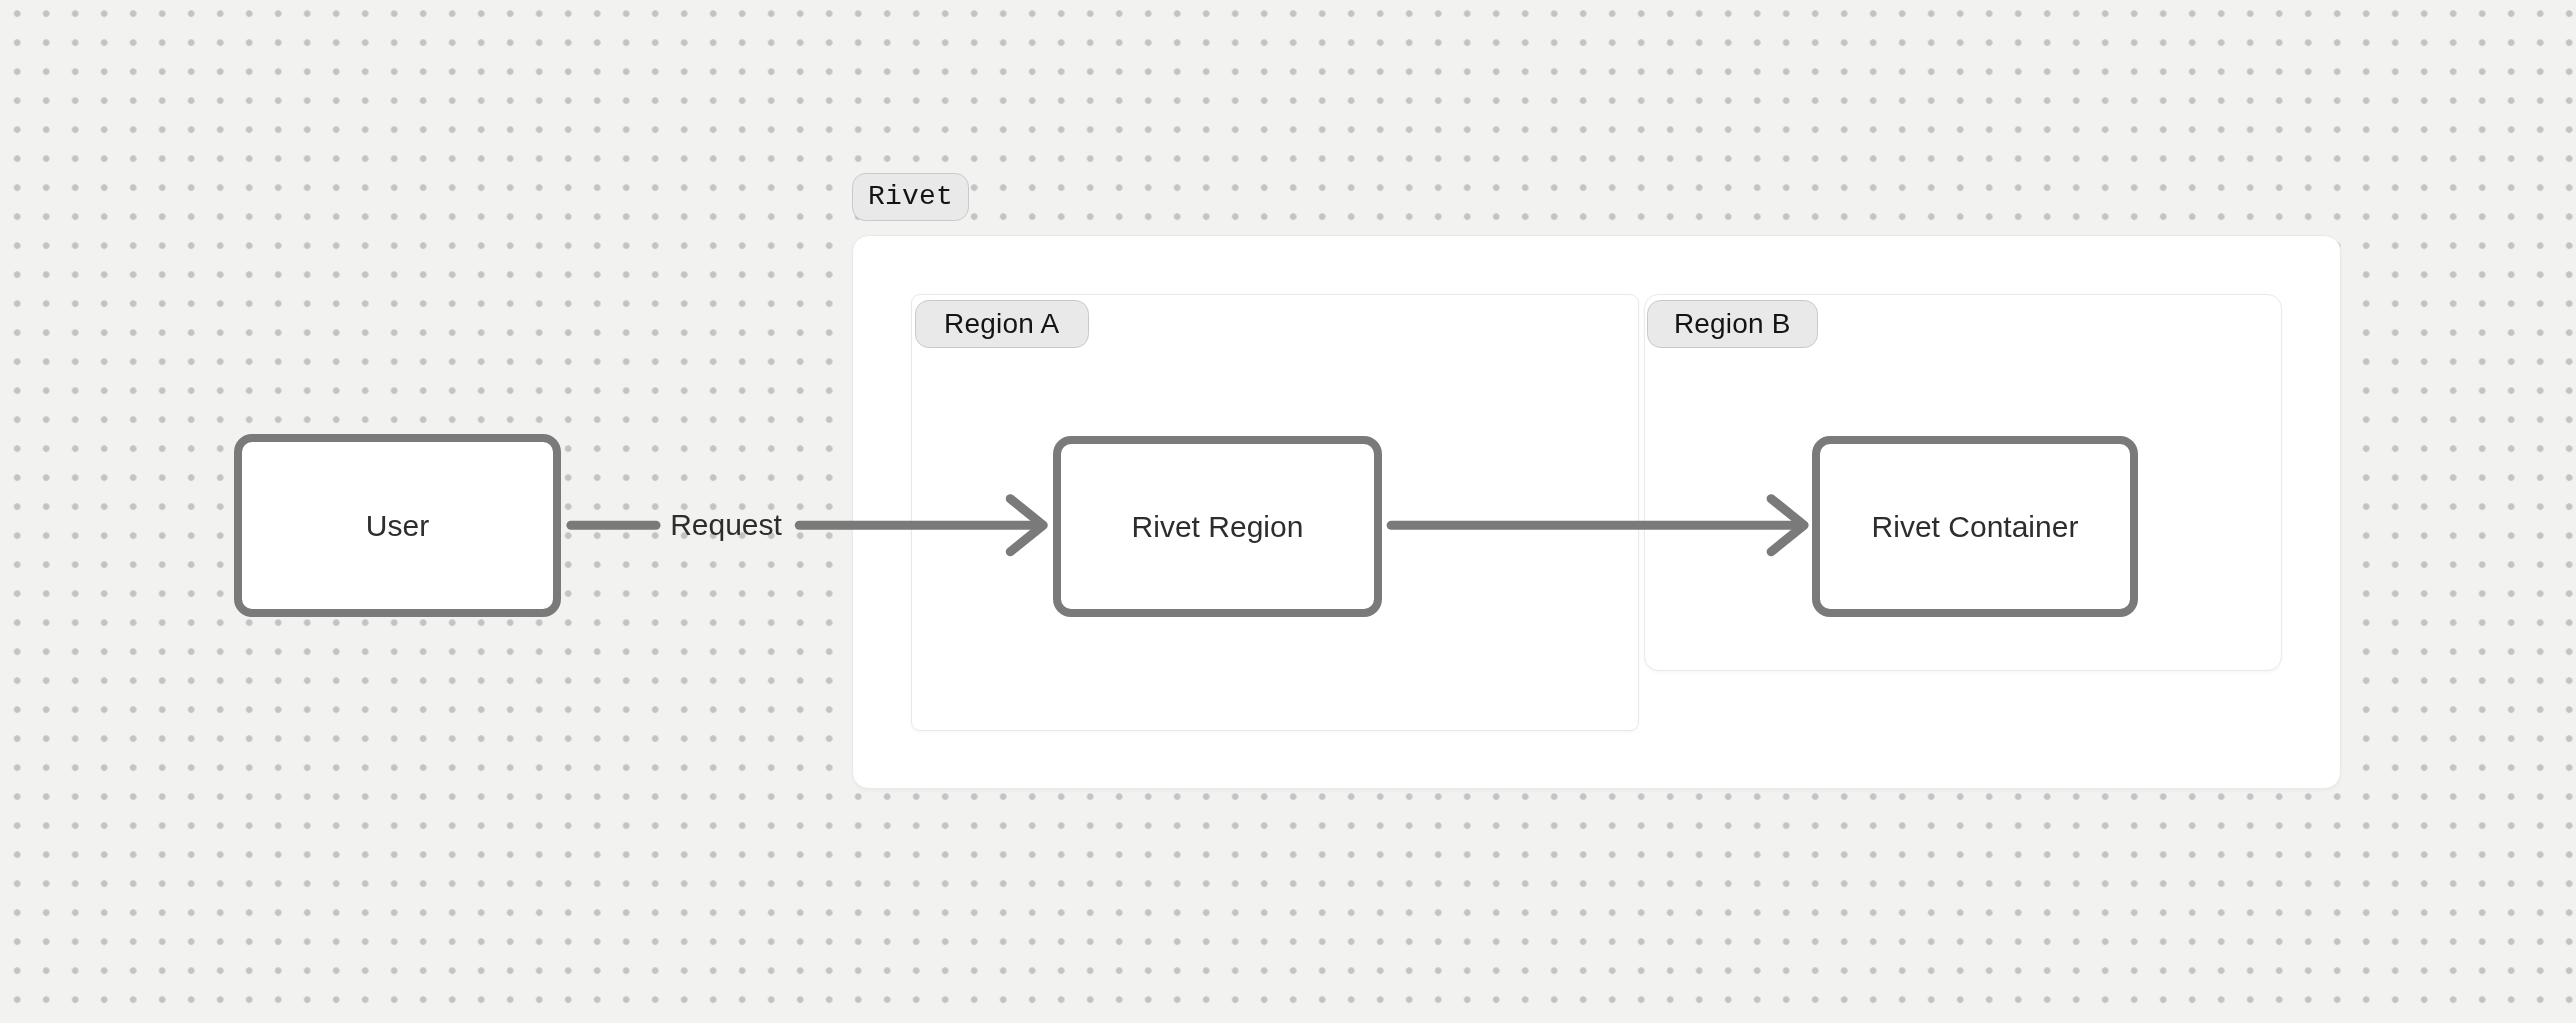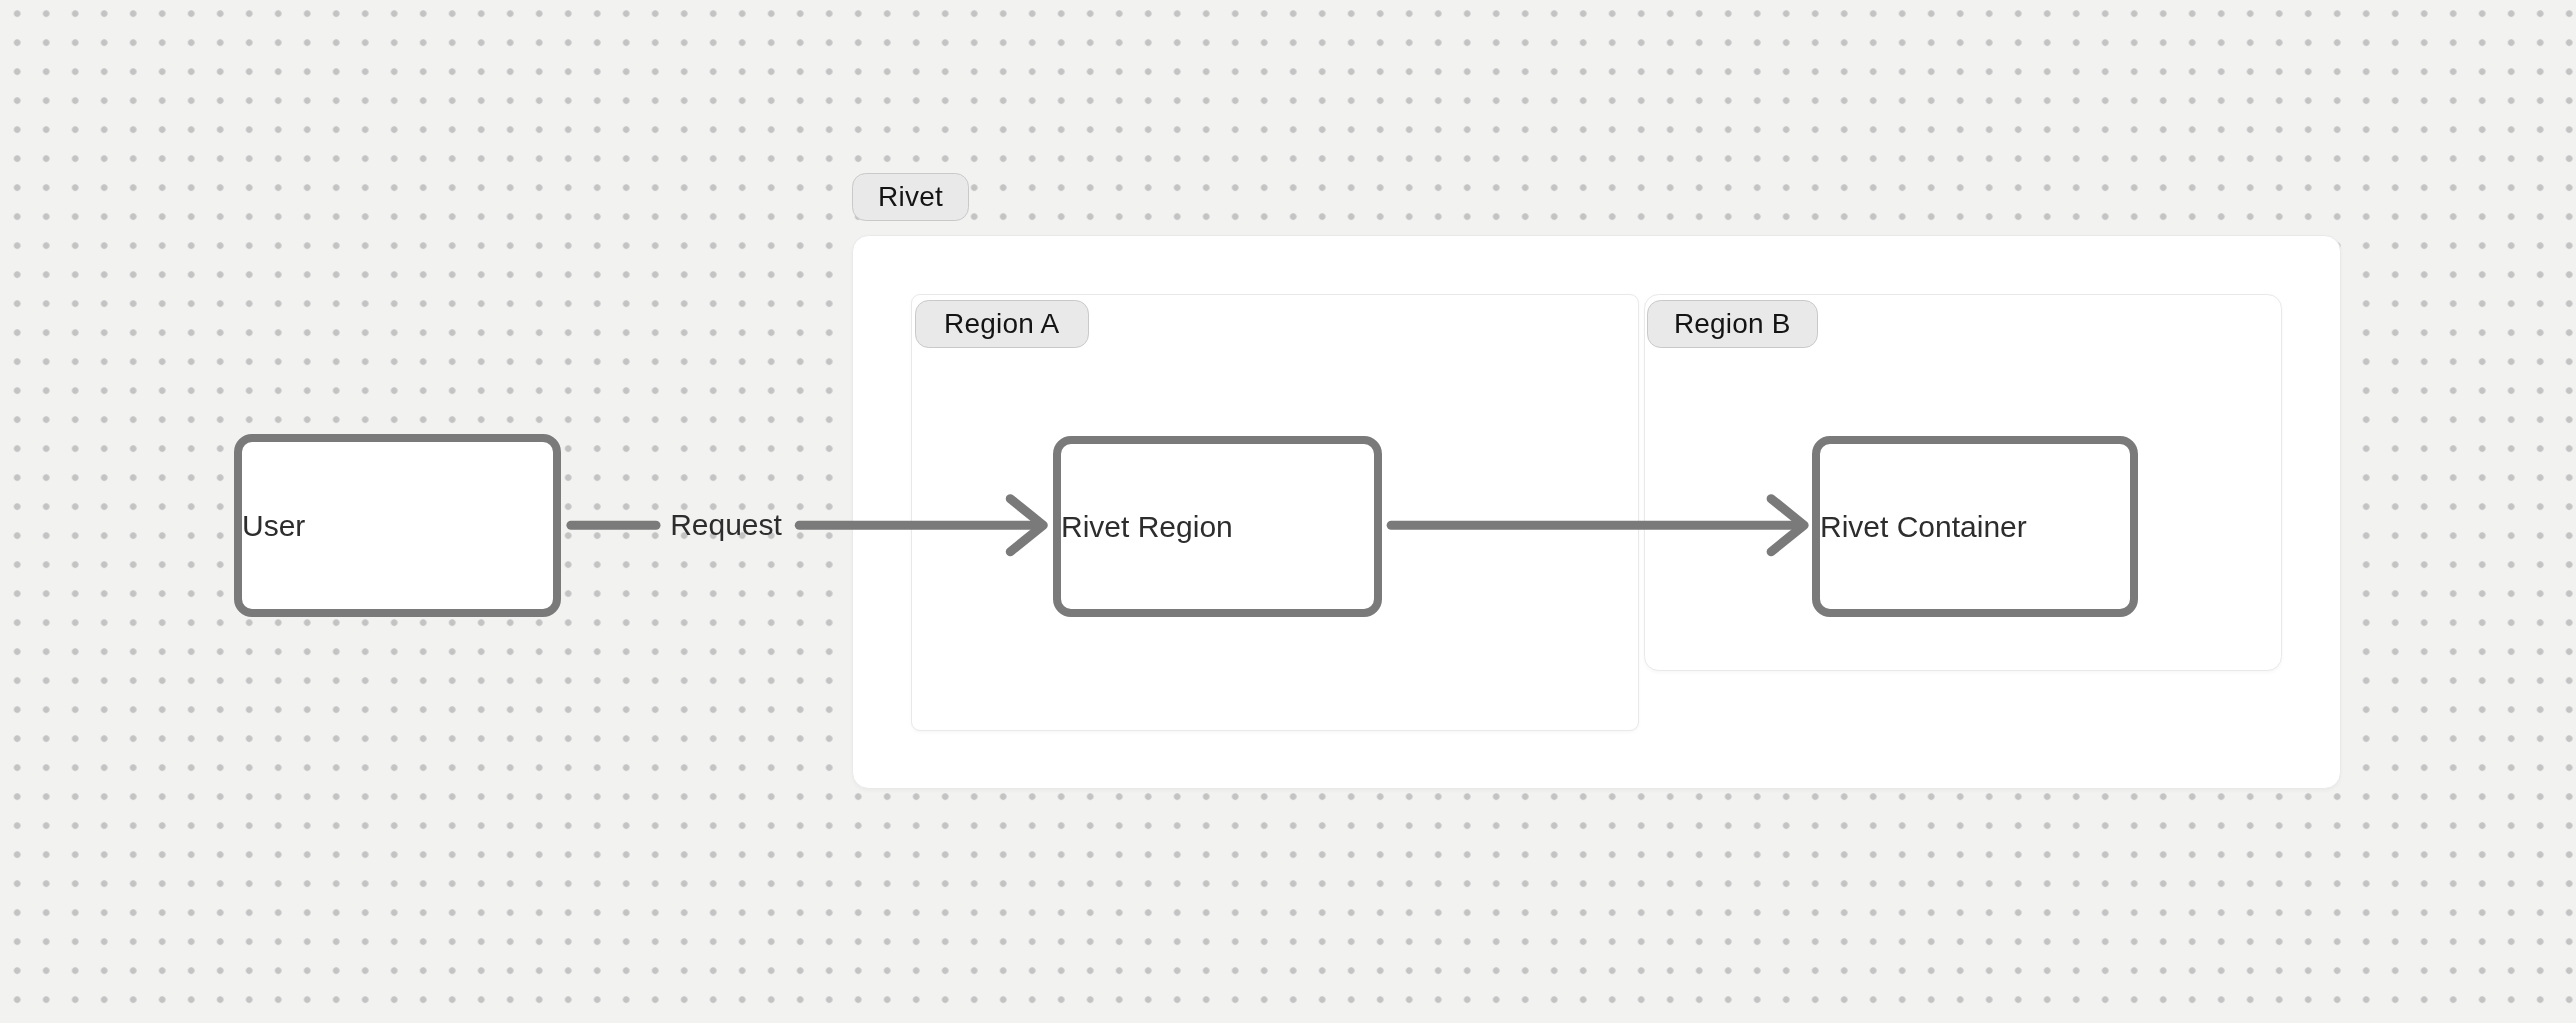--- a/index.html
+++ b/index.html
@@ -48,28 +48,29 @@
     justify-content: center;
     background: var(--c-pill-bg);
     border: 1.8px solid var(--c-pill-border);
     border-radius: 13.7px;
     font-size: 28px;
     line-height: 1;
     color: var(--c-pill-text);
     letter-spacing: 0.2px;
     white-space: nowrap;
   }
-  #rivet-pill    { left: 852px; top: 173px; width: 117px; height: 48px; }
+  #rivet-pill    { left: 852px; top: 173px; width: 117px; height: 48px; font-family: Liberation Mono, monospace; }
   #region-a-pill { left: 2.7px;   top: 4.6px;   width: 174px; height: 48px; }
   #region-b-pill { left: 1.8px;   top: 4.6px;   width: 171px; height: 48px; }
   .node {
     position: absolute;
     box-sizing: border-box;
     display: flex;
     align-items: center;
+    justify-content: center;
     background: var(--c-node-bg);
     border: 8.2px solid var(--c-node-border);
     border-radius: 18px;
     font-size: 30px;
     color: var(--c-node-text);
     white-space: nowrap;
   }
   #node-user      { left: 234px; top: 434px; width: 327px; height: 183px; }
   #node-guard     { left: 141px; top: 141px; width: 329px; height: 181px; }
   #node-container { left: 167px; top: 141px; width: 326px; height: 181px; }

